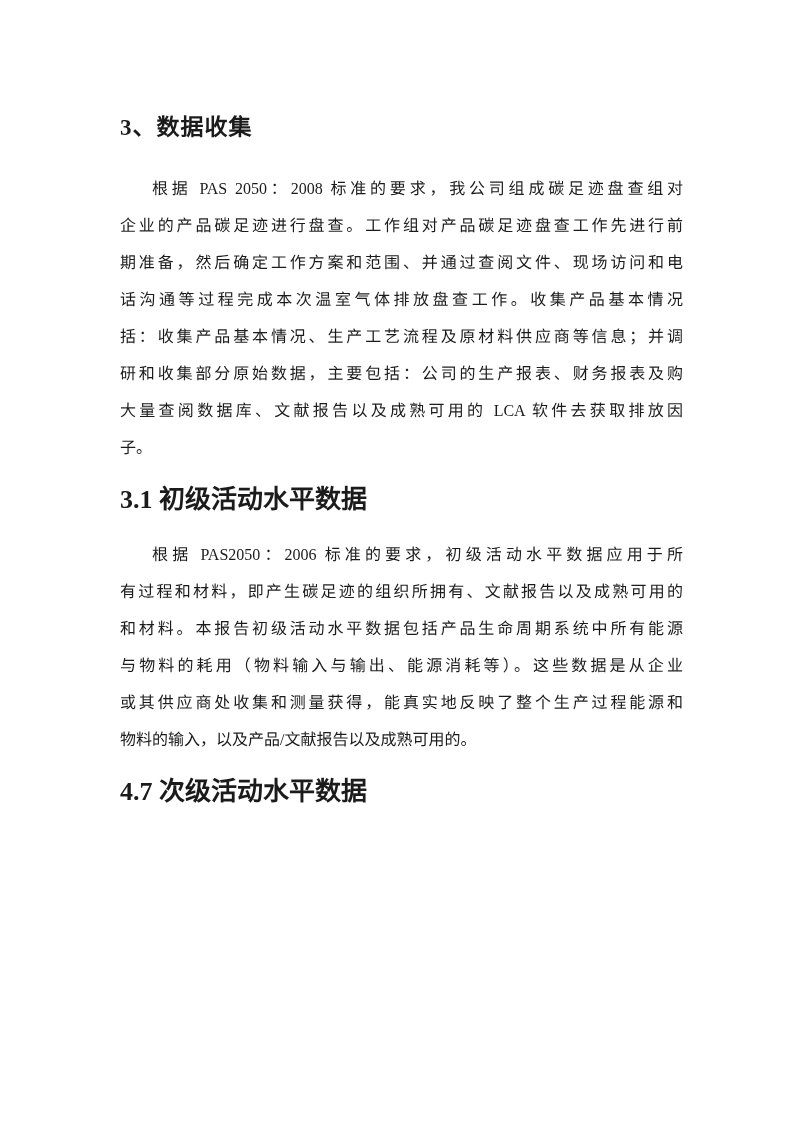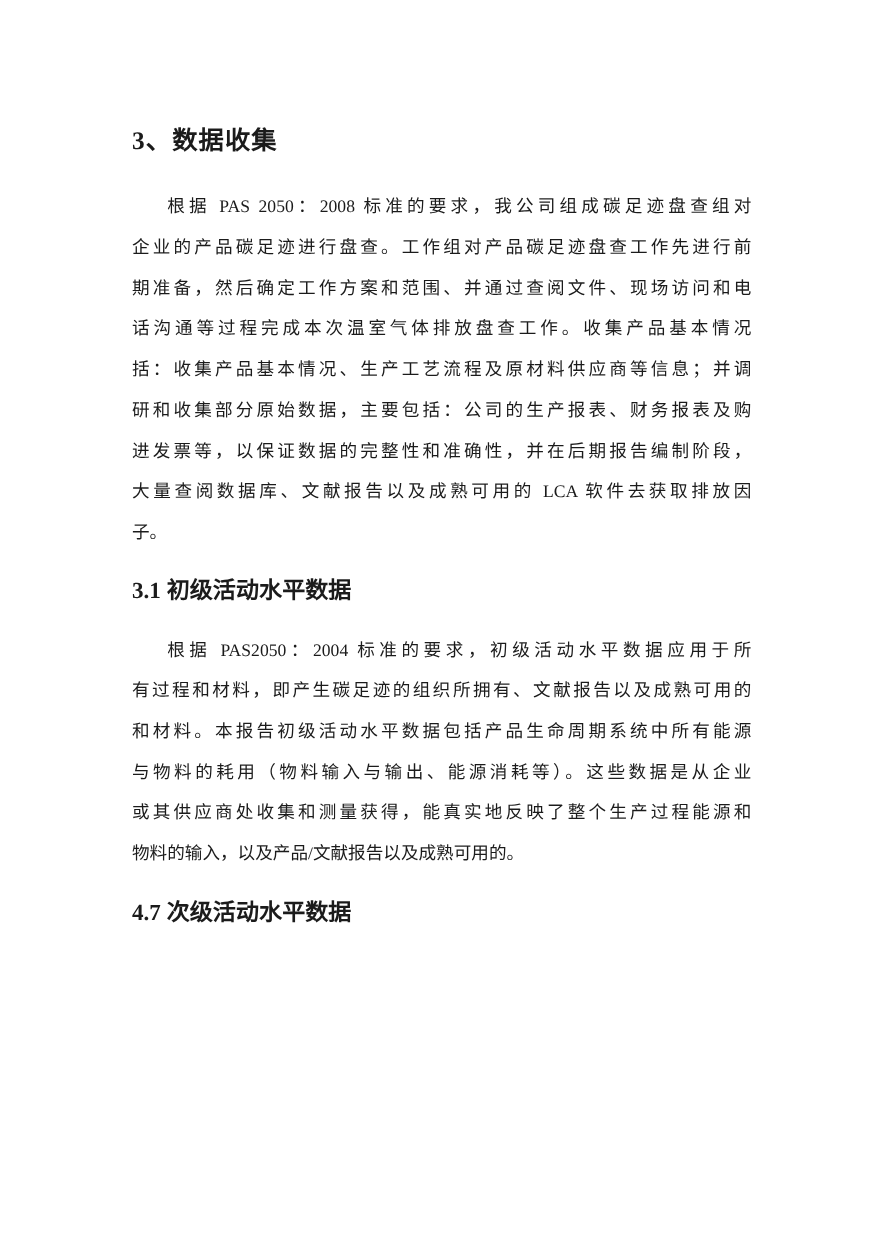--- a/index.html
+++ b/index.html
@@ -27,21 +27,21 @@
   }
   .h1 {
     margin: 110px 0 0 0;
     font-size: 23px;
     line-height: 36px;
     font-weight: bold;
     letter-spacing: 1px;
   }
   .h2 {
     margin: 18px 0 0 0;
-    font-size: 21px;
+    font-size: 26px;
     line-height: 32px;
     font-weight: bold;
   }
   .para {
     margin: 20px 0 0 0;
     font-size: 16px;
     line-height: 37px;
   }
   .para.first { margin-top: 24px; }
   .para .line {
@@ -70,29 +70,28 @@
 
     <div class="h1">3、数据收集</div>
 
     <div class="para first">
         <div class="line">根据 PAS 2050：2008 标准的要求，我公司组成碳足迹盘查组对</div>
         <div class="line">企业的产品碳足迹进行盘查。工作组对产品碳足迹盘查工作先进行前</div>
         <div class="line">期准备，然后确定工作方案和范围、并通过查阅文件、现场访问和电</div>
         <div class="line">话沟通等过程完成本次温室气体排放盘查工作。收集产品基本情况</div>
         <div class="line">括：收集产品基本情况、生产工艺流程及原材料供应商等信息；并调</div>
         <div class="line">研和收集部分原始数据，主要包括：公司的生产报表、财务报表及购</div>
-        <div class="line">进发票等，以保证数据的完整性和准确性，并在后期报告编制阶段，</div>
         <div class="line">大量查阅数据库、文献报告以及成熟可用的 LCA 软件去获取排放因</div>
         <div class="line">子。</div>
       </div>
 
     <div class="h2">3.1 初级活动水平数据</div>
 
     <div class="para">
-        <div class="line">根据 PAS2050：2004 标准的要求，初级活动水平数据应用于所</div>
+        <div class="line">根据 PAS2050：2006 标准的要求，初级活动水平数据应用于所</div>
         <div class="line">有过程和材料，即产生碳足迹的组织所拥有、文献报告以及成熟可用的</div>
         <div class="line">和材料。本报告初级活动水平数据包括产品生命周期系统中所有能源</div>
         <div class="line">与物料的耗用（物料输入与输出、能源消耗等）。这些数据是从企业</div>
         <div class="line">或其供应商处收集和测量获得，能真实地反映了整个生产过程能源和</div>
         <div class="line">物料的输入，以及产品/文献报告以及成熟可用的。</div>
       </div>
 
     <div class="h2">4.7 次级活动水平数据</div>
 
 

